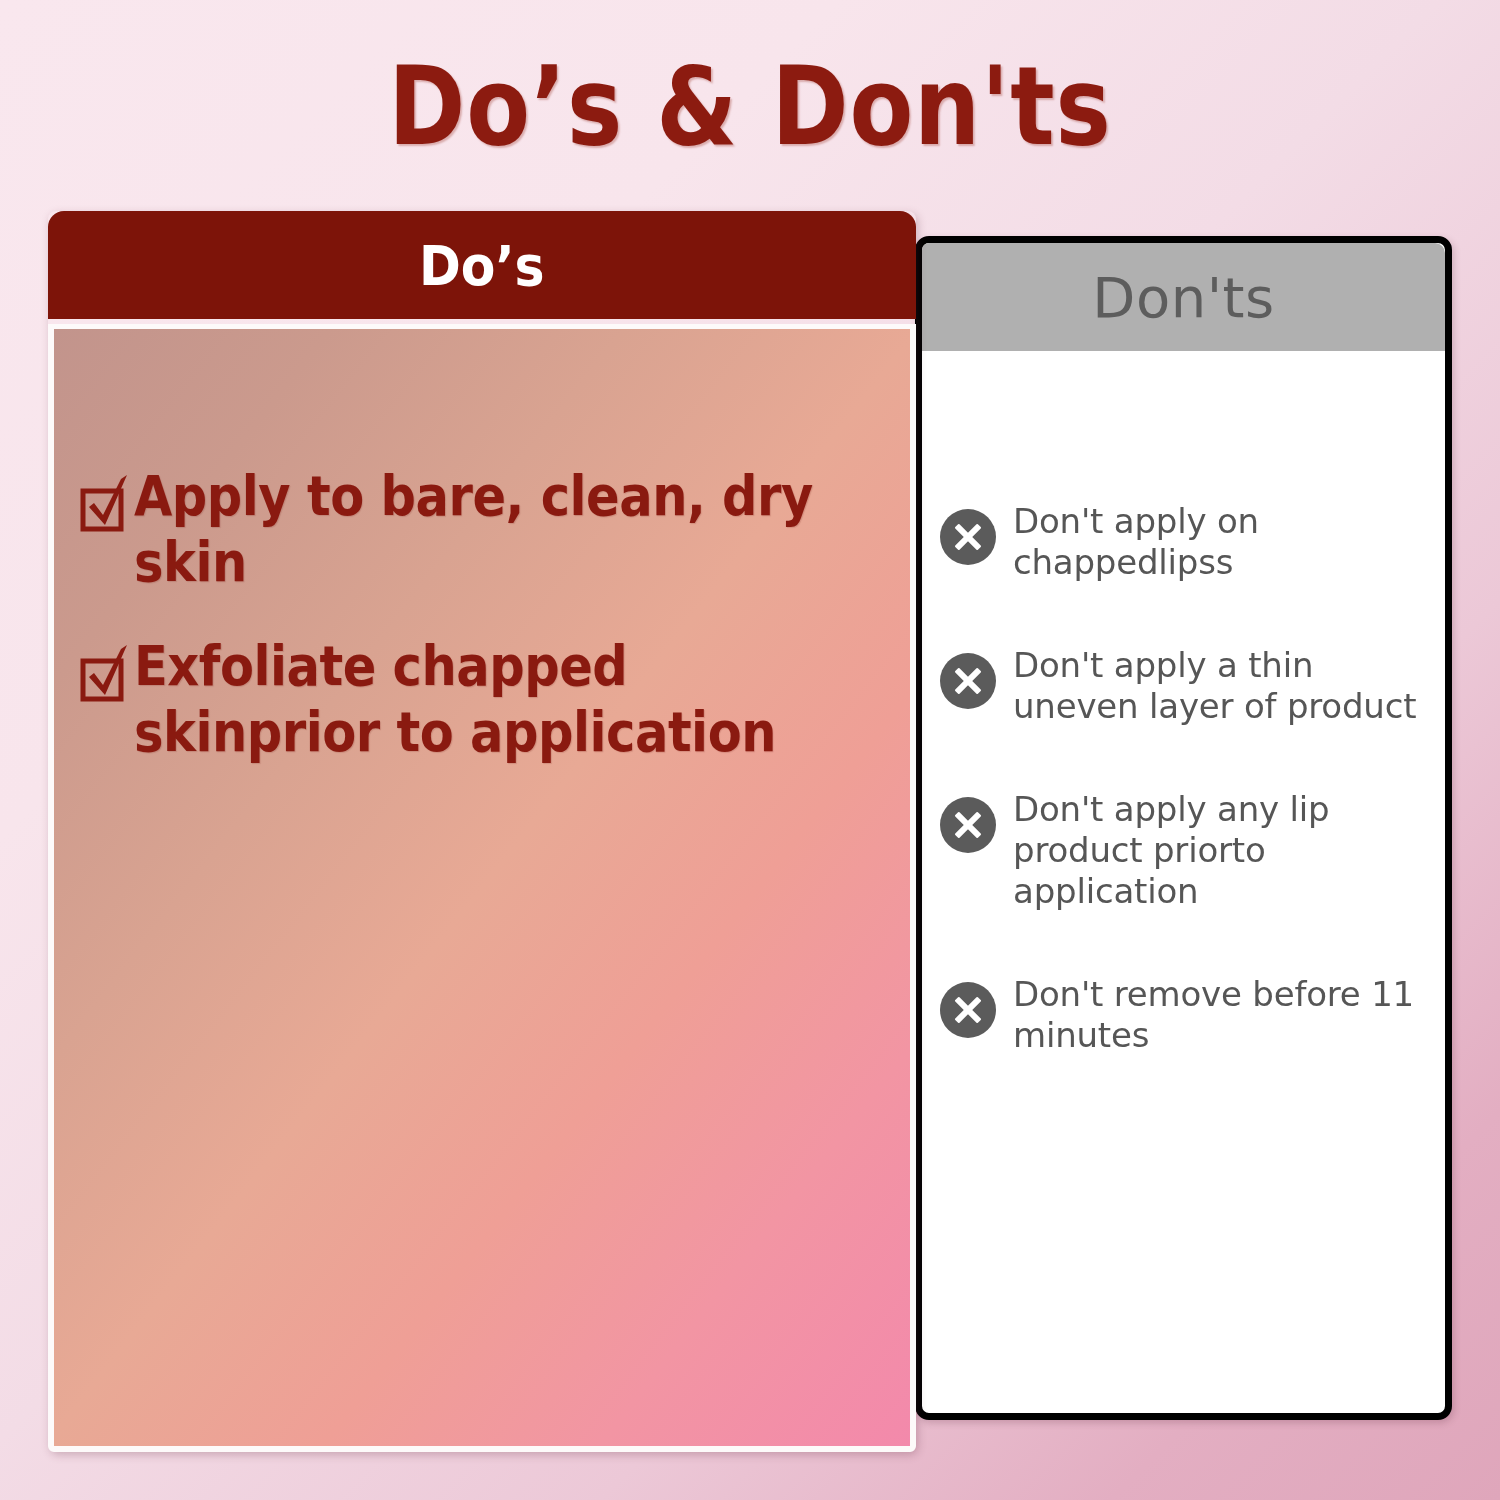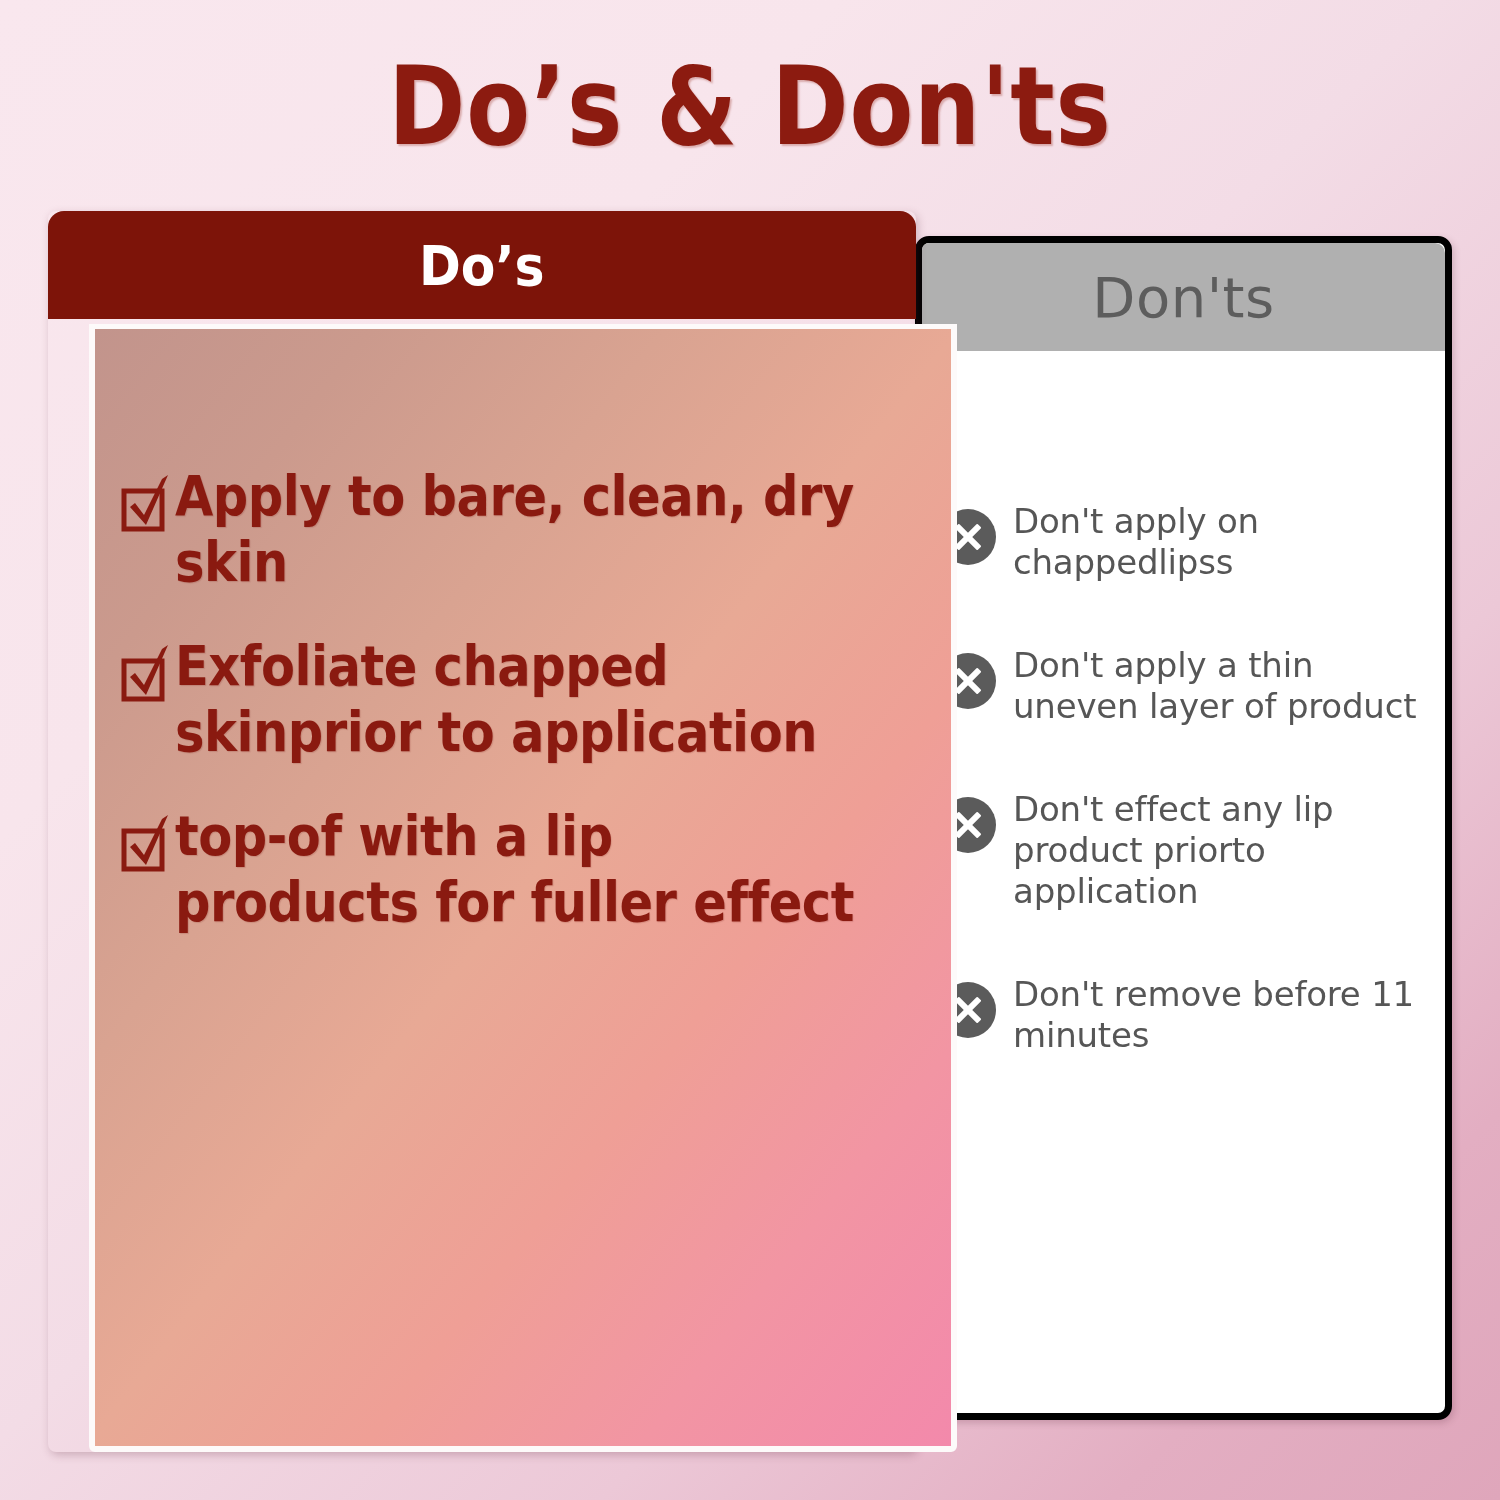--- a/index.html
+++ b/index.html
@@ -168,21 +168,20 @@
         #cb9a8d 16%,
         #d9a391 33%,
         #e8a995 50%,
         #ef9f96 66%,
         #f295a3 82%,
         #f389ab 100%);
     border: 6px solid #fdfafa;
     border-top: 5px solid #fdfafa;
     border-radius: 0 0 6px 6px;
     overflow: hidden;
-    margin-left: 41px;
   }
 
   #dos-list {
     position: absolute;
     top: 134px;
     left: 26px;
     right: 10px;
   }
 
   .do-item {
@@ -232,21 +231,21 @@
       <span class="dont-text">Don't apply on chappedlipss</span>
     </div>
 
     <div class="dont-item">
       <span class="x-circle"></span>
       <span class="dont-text">Don't apply a thin uneven layer of product</span>
     </div>
 
     <div class="dont-item">
       <span class="x-circle"></span>
-      <span class="dont-text">Don't effect any lip product priorto application</span>
+      <span class="dont-text">Don't apply any lip product priorto application</span>
     </div>
 
     <div class="dont-item">
       <span class="x-circle"></span>
       <span class="dont-text">Don't remove before 11 minutes</span>
     </div>
 
   </div>
 </div>
 
@@ -273,25 +272,16 @@
         <span class="check-box">
           <svg width="50" height="62" viewBox="0 0 50 62">
             <rect x="3" y="18" width="38" height="38" fill="none" stroke="#8a1a10" stroke-width="5"></rect>
             <path d="M9 34 L14 30 L23 42 L41 6 L47 2 L25 52 Z" fill="#8a1a10"></path>
           </svg>
         </span>
         <span class="do-text">Exfoliate chapped skinprior to application</span>
       </div>
 
 
-      <div class="do-item">
-        <span class="check-box">
-          <svg width="50" height="62" viewBox="0 0 50 62">
-            <rect x="3" y="18" width="38" height="38" fill="none" stroke="#8a1a10" stroke-width="5"></rect>
-            <path d="M9 34 L14 30 L23 42 L41 6 L47 2 L25 52 Z" fill="#8a1a10"></path>
-          </svg>
-        </span>
-        <span class="do-text">top-of with a lip products for fuller effect</span>
-      </div>
 
     </div>
   </div>
 </div>
 
 </body></html>

